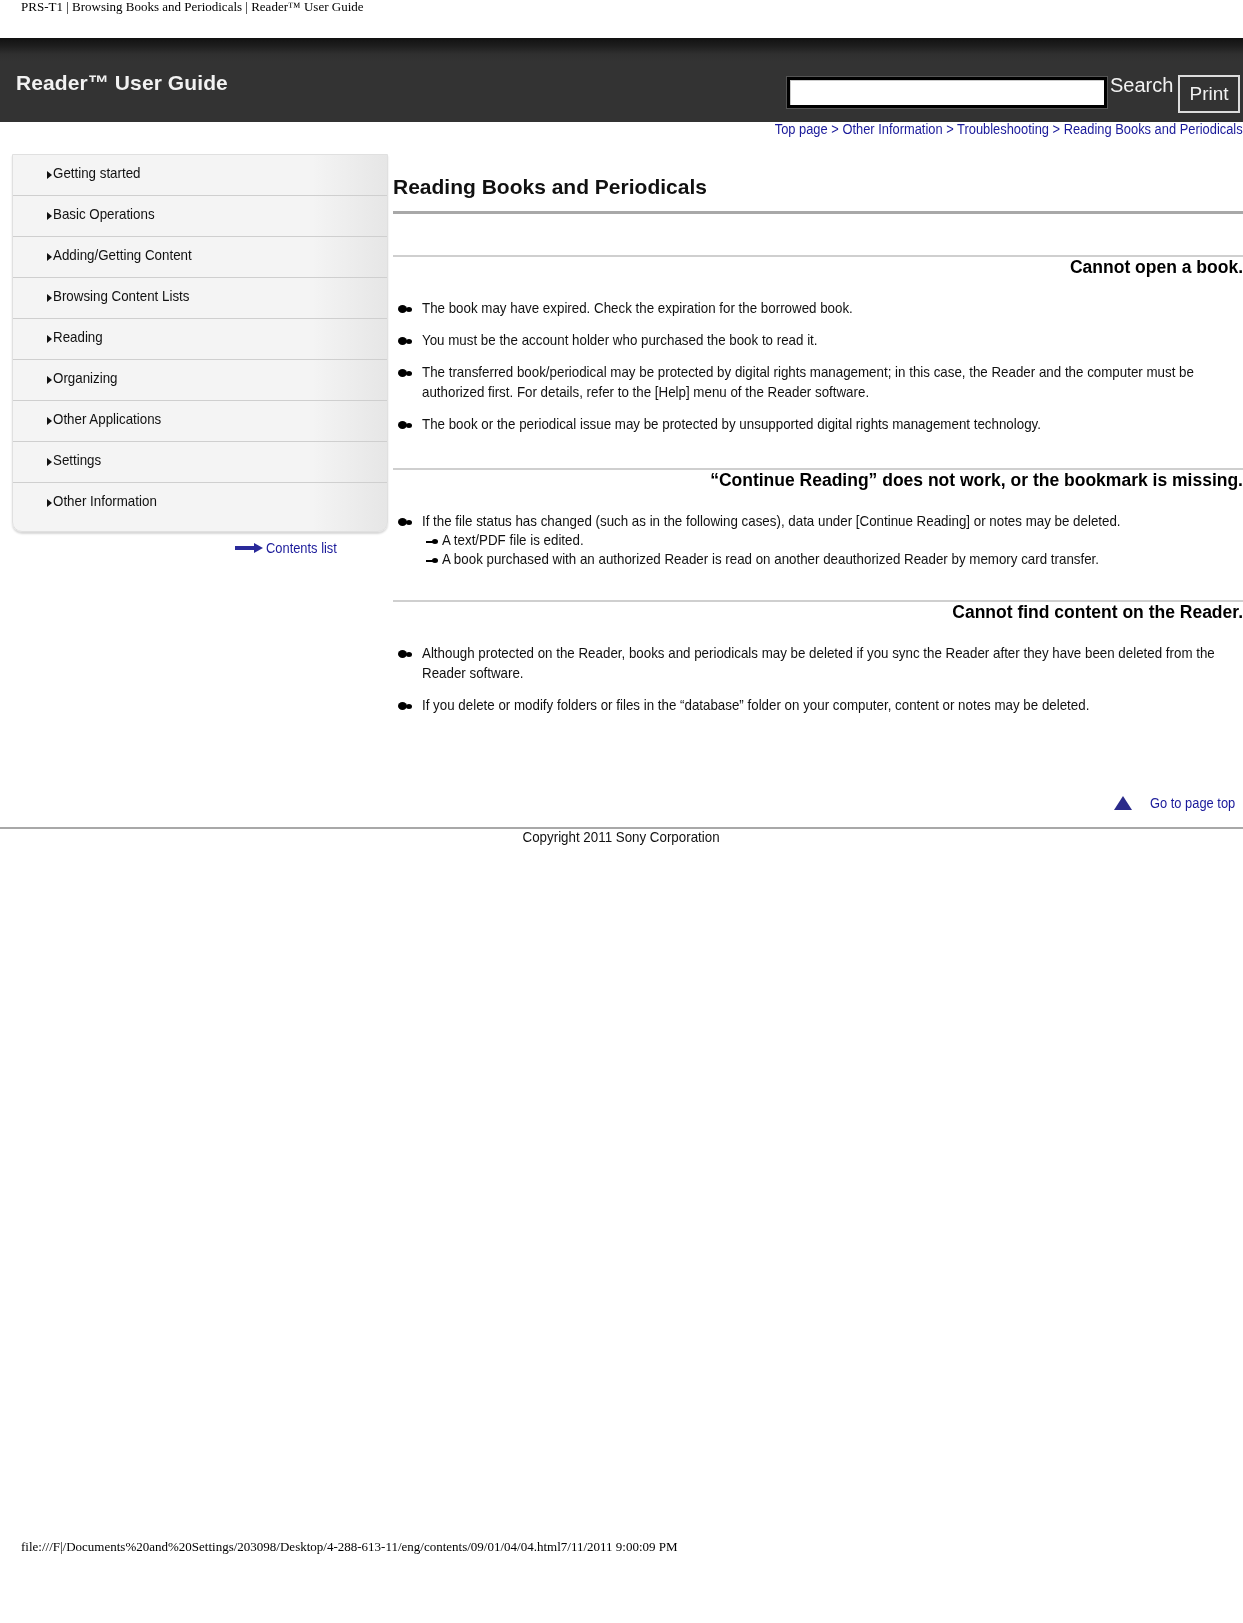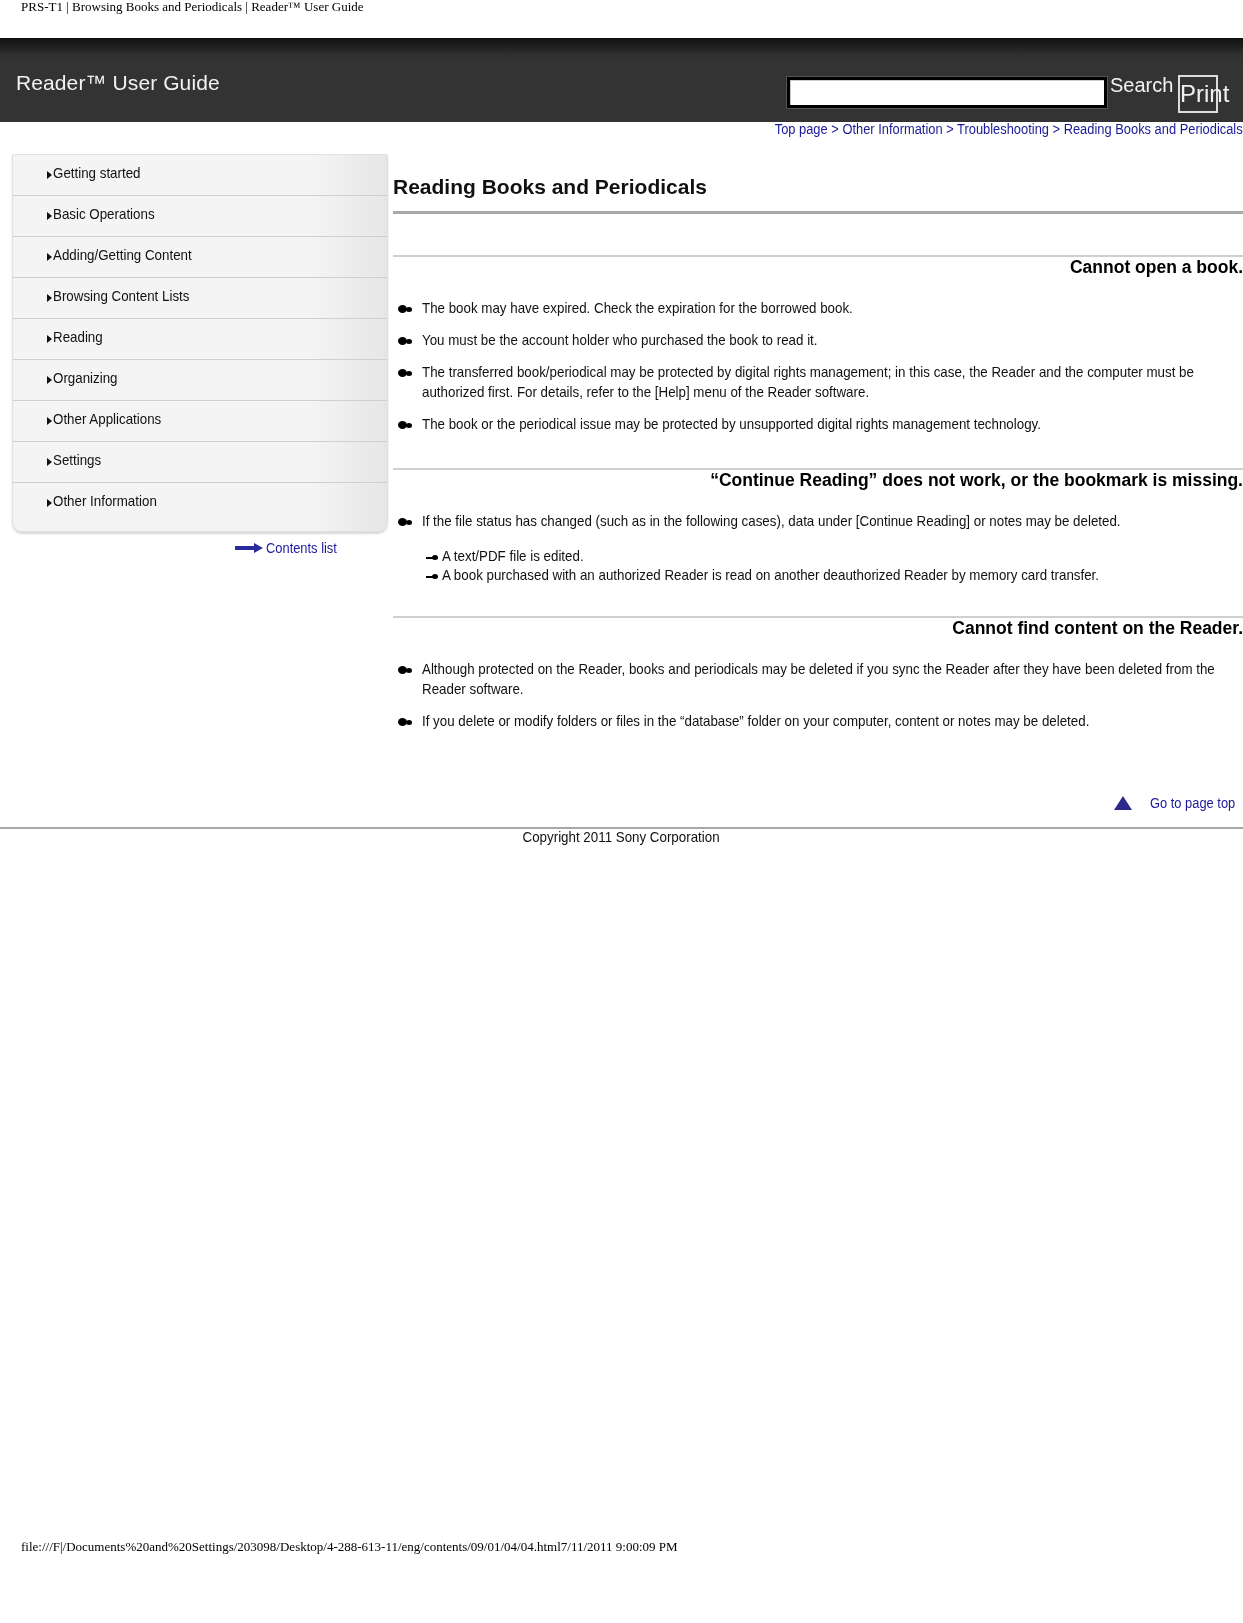--- a/index.html
+++ b/index.html
@@ -3,26 +3,26 @@
 <meta charset="utf-8">
 <style>
   * { box-sizing: border-box; margin: 0; padding: 0; }
   html, body { width: 1243px; height: 1623px; background: #ffffff; }
   body { position: relative; font-family: "Liberation Sans", sans-serif; color: #000; overflow: hidden; }
 
   .print-header { position: absolute; left: 21px; top: 0; font-family: "Liberation Serif", serif; font-size: 13px; line-height: 14px; color: #000; }
 
   .banner { position: absolute; left: 0; top: 38px; width: 1243px; height: 84px;
     background: linear-gradient(to bottom, #111 0px, #1e1e1e 8px, #2f2f2f 16px, #333 24px, #333 100%); }
-  .banner-title { position: absolute; left: 16px; top: 33px; font-size: 21px; font-weight: normal; color: #f2f2f2; letter-spacing: 0.1px; }
+  .banner-title { position: absolute; left: 16px; top: 33px; font-size: 21px; font-weight: bold; color: #f2f2f2; letter-spacing: 0.1px; }
   .search-input { position: absolute; left: 787px; top: 39px; width: 320px; height: 31px;
     border: 3px solid #000; background: #fff; box-shadow: inset 1px 1px 0 #ccc; outline: 1px solid #555; }
   .search-label { position: absolute; left: 1110px; top: 36px; font-size: 20px; color: #f2f2f2; }
-  .print-btn { position: absolute; left: 1178px; top: 37px; width: 40px; height: 38px;
-    border: 2px solid #ddd; background: #333; color: #f2f2f2; font-size: 24px;
+  .print-btn { position: absolute; left: 1178px; top: 37px; width: 62px; height: 38px;
+    border: 2px solid #ddd; background: #333; color: #f2f2f2; font-size: 19px;
     text-align: center; line-height: 34px; font-family: "Liberation Sans", sans-serif; }
 
   .breadcrumb { position: absolute; right: 0; top: 121px; font-size: 14px; color: #1a1a9a; white-space: nowrap; transform: scaleX(0.92); transform-origin: right; }
   .breadcrumb a { color: #1a1a9a; text-decoration: none; }
   .breadcrumb .sep { color: #1a1a9a; }
 
   .sidebar { position: absolute; left: 12px; top: 154px; width: 376px; height: 378px;
     background: linear-gradient(to right, #f4f4f4 0%, #f4f4f4 80%, #e6e6e6 100%);
     border: 1px solid #e0e0e0; border-radius: 0 0 10px 10px;
     box-shadow: 0 2px 2px #d8d8d8; }
@@ -45,21 +45,21 @@
   .section { margin-top: 41px; }
   .section-rule { height: 2px; background: #cfcfcf; }
   .section-title { font-size: 17.5px; font-weight: bold; color: #000000; margin-bottom: 20px; text-align: right; }
   .bullet-list { list-style: none; }
   .bullet { position: relative; padding-left: 29px; font-size: 14.5px; line-height: 20px; color: #111; margin-bottom: 12px; }
   .bullet .txt { display: block; transform: scaleX(0.92); transform-origin: left; width: 108%; }
   .bullet .dot { position: absolute; left: 5px; top: 7px; width: 14px; height: 8px; }
   .bullet .dot::before { content: ""; position: absolute; left: 0; top: 0; width: 9px; height: 8px; background: #000; border-radius: 50%; }
   .bullet .dot::after { content: ""; position: absolute; left: 8px; top: 2px; width: 6px; height: 5px; background: #000; border-radius: 50%; }
   .bullet a { color: #1a1a9a; text-decoration: none; }
-  .sub-list { list-style: none; margin-top: 16px; }
+  .sub-list { list-style: none; margin-top: 0; }
   .sub-bullet { position: relative; padding-left: 20px; font-size: 14.5px; line-height: 19px; color: #111; }
   .sub-bullet .subdot { position: absolute; left: 4px; top: 8px; width: 12px; height: 5px; }
   .sub-bullet .subdot::before { content: ""; position: absolute; left: 0; top: 2px; width: 8px; height: 1.5px; background: #000; }
   .sub-bullet .subdot::after { content: ""; position: absolute; left: 6px; top: 0; width: 6px; height: 5px; background: #000; border-radius: 50%; }
   .sub-bullet .txt { display: inline-block; transform: scaleX(0.92); transform-origin: left; white-space: nowrap; }
 
   .page-top { position: absolute; right: 0; top: 795px; font-size: 14px; color: #1a1a9a; display: flex; align-items: center; gap: 18px; }
   .page-top .tri-up { width: 0; height: 0; border-left: 9px solid transparent; border-right: 9px solid transparent; border-bottom: 14px solid #2a2a8a; }
   .page-top .lbl { display: inline-block; transform: scaleX(0.92); transform-origin: left; }
 

